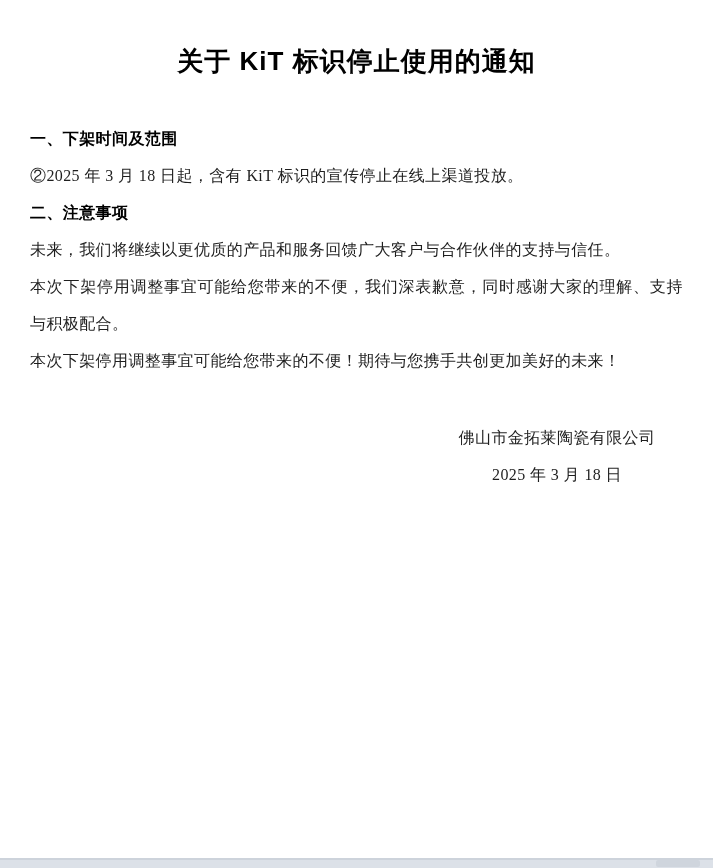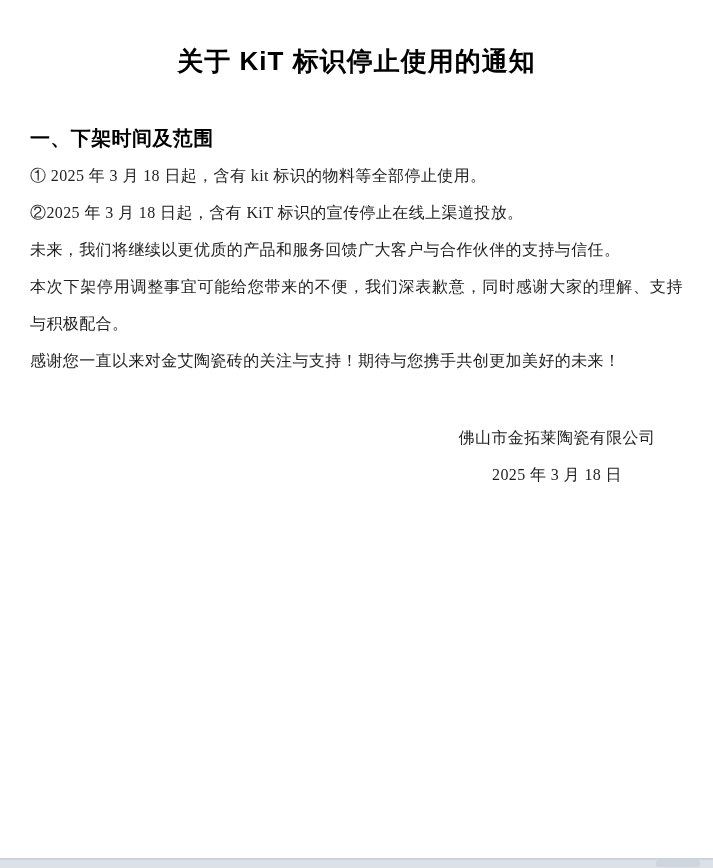--- a/index.html
+++ b/index.html
@@ -34,21 +34,21 @@
   }
   .para {
     text-align: justify;
   }
   .para.indent {
     text-indent: 2em;
   }
   .section-heading {
     font-family: "Liberation Sans", sans-serif;
     font-weight: bold;
-    font-size: 20px;
+    font-size: 16px;
     color: #000000;
   }
   .signature-block {
     margin-top: 40px;
     margin-left: 341px;
     width: 372px;
     text-align: center;
     font-size: 16px;
     line-height: 37px;
     letter-spacing: 0.4px;
@@ -79,31 +79,31 @@
   <div class="doc">
 
     <h1 class="doc-title">关于 KiT 标识停止使用的通知</h1>
 
     <div class="body-text">
 
 
 
       <p class="para section-heading">一、下架时间及范围</p>
 
-      <p class="para">① 2025 年 3 月 18 日起，含有 kit 标识的物料等全部停止使用。</p>
 
       <p class="para">②2025 年 3 月 18 日起，含有 KiT 标识的宣传停止在线上渠道投放。</p>
 
+      <p class="para section-heading">二、注意事项</p>
 
 
       <p class="para">未来，我们将继续以更优质的产品和服务回馈广大客户与合作伙伴的支持与信任。</p>
 
       <p class="para">本次下架停用调整事宜可能给您带来的不便，我们深表歉意，同时感谢大家的理解、支持与积极配合。</p>
 
-      <p class="para">感谢您一直以来对金艾陶瓷砖的关注与支持！期待与您携手共创更加美好的未来！</p>
+      <p class="para">本次下架停用调整事宜可能给您带来的不便！期待与您携手共创更加美好的未来！</p>
 
     </div>
 
     <div class="signature-block">
       <p>佛山市金拓莱陶瓷有限公司</p>
       <p>2025 年 3 月 18 日</p>
     </div>
 
   </div>
 

